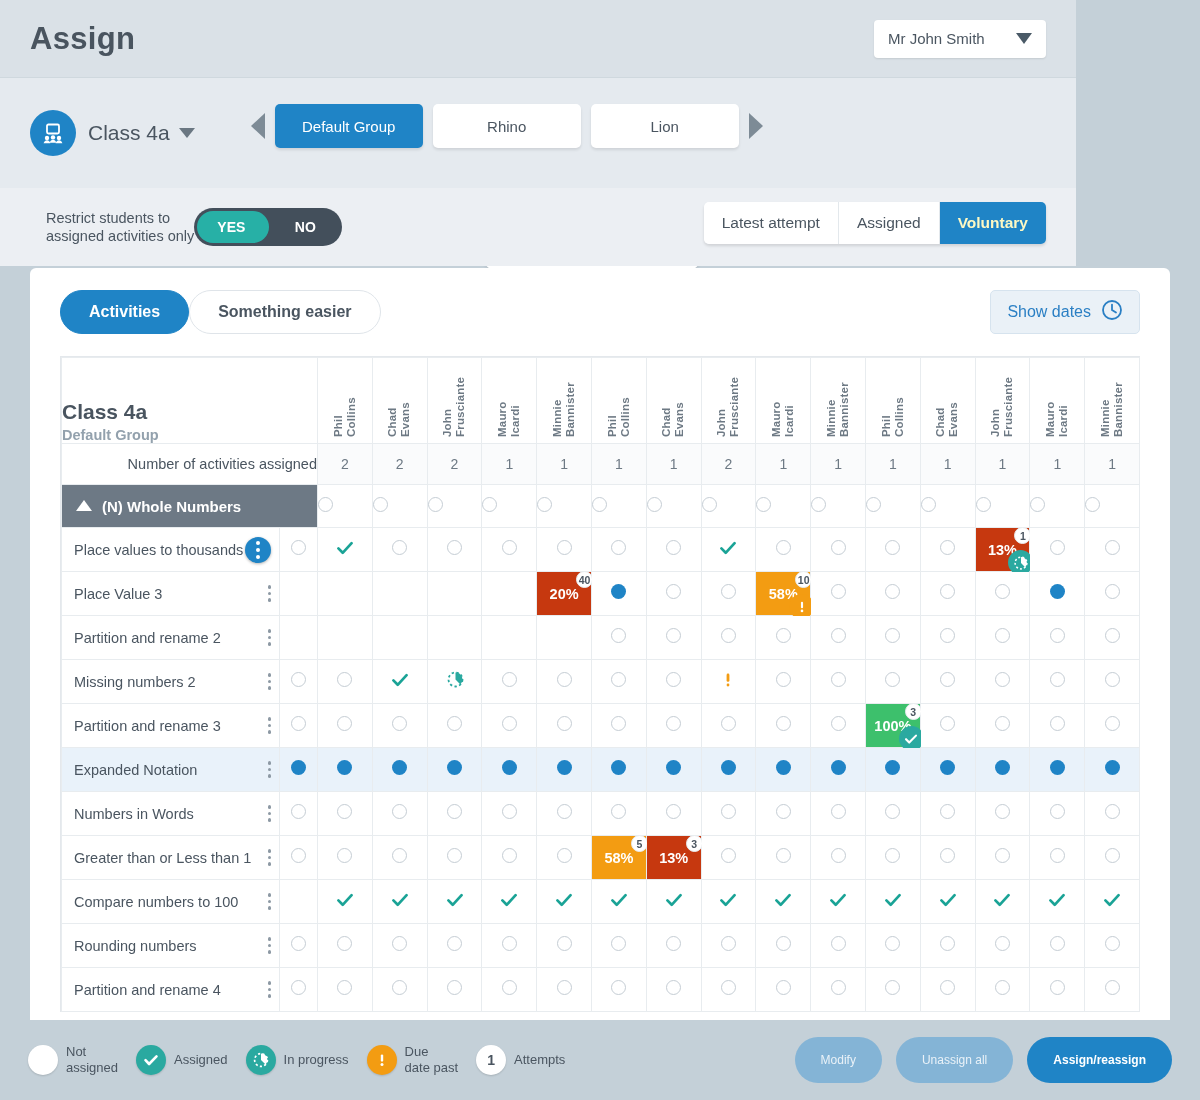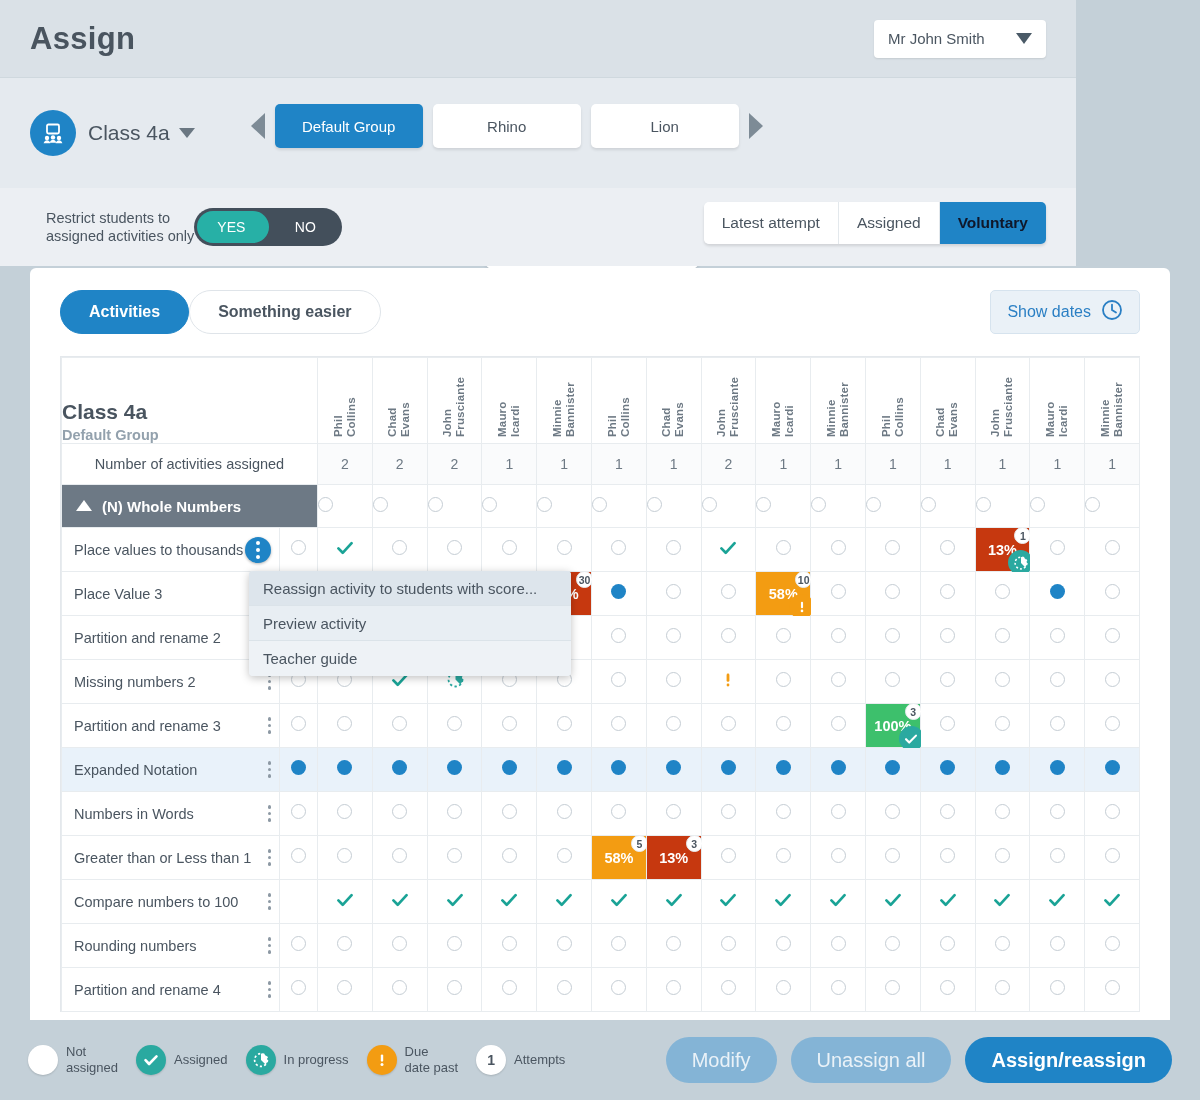--- a/index.html
+++ b/index.html
@@ -65,31 +65,31 @@
   .restrict { display:flex; align-items:center; margin-left:16px;}
   .restrict-label { font-size:14.5px; line-height:1.25; color:#4a5560; text-align:left;}
   .toggle {
     width:148px;height:38px;border-radius:19px;background:#434f5b;
     display:flex;align-items:center;position:relative;
   }
   .toggle .knob {
     position:absolute; left:3px; top:3px; width:72px;height:32px;border-radius:16px;
     background:#27b0a6;
   }
-  .toggle span { flex:1; text-align:center; font-size:14px; font-weight:normal; color:#fff; z-index:1;}
+  .toggle span { flex:1; text-align:center; font-size:14px; font-weight:bold; color:#fff; z-index:1;}
   .seg-group {
     position:absolute; right:30px; top:14px; display:flex;
     border-radius:5px; overflow:hidden; box-shadow:0 2px 3px rgba(0,0,0,.12);
   }
   .seg {
     background:#fff; height:42px; display:flex; align-items:center; justify-content:center;
     padding:0 18px; font-size:15.5px; color:#4a5560; border-right:1px solid #e3e8ec;
   }
   .seg:last-child{border-right:none;}
-  .seg.active { background:#1f84c6; color:#0f172a; font-weight:bold;justify-content:flex-end; }
+  .seg.active { background:#1f84c6; color:#fef9c3; font-weight:bold;justify-content:flex-end; }
 
   
   .card {
     position:absolute; left:30px; top:268px; width:1140px; height:752px;
     background:#fff; border-radius:6px 6px 0 0; overflow:hidden;
   }
   .card-head { display:flex; align-items:center; padding:22px 30px 0 30px; justify-content:space-between;}
   .pill-tabs { display:flex; }
   .pill {
     height:44px; border-radius:22px; padding:0 28px; display:flex;align-items:center;
@@ -112,21 +112,21 @@
   .hdr-row th { height:86px; vertical-align:bottom; background:#fff;}
   .hdr-title { text-align:left; padding:0 0 12px 12px; vertical-align:bottom;}
   .hdr-title .t1 { font-size:21px; font-weight:bold; color:#49545f; }
   .hdr-title .t2 { font-size:14.5px; color:#93a1ad; margin-top:3px;}
   .vert-name {
     writing-mode:vertical-rl; transform:rotate(180deg);
     font-size:11.5px; color:#6d7984; line-height:1.15; letter-spacing:.2px;
     margin:0 auto 6px auto; text-align:left; white-space:pre-line; height:66px;
   }
   .cnt-row td { height:41px; text-align:center; font-size:14px; color:#6d7984; background:#fafbfc;}
-  .cnt-row td.lbl { text-align:center; padding-left:0; font-size:14.5px; color:#4a5560; background:#fff;}
+  .cnt-row td.lbl { text-align:right; padding-left:0; font-size:14.5px; color:#4a5560; background:#fff;}
 
   .sec-row td { height:43px; background:#fff;}
   .sec-row td.lbl {
     background:#6d7985; color:#fff; font-size:15px; font-weight:bold;
     padding-left:14px;
   }
   .sec-row td.lbl .tri { display:inline-block; width:0;height:0;
     border-left:8px solid transparent;border-right:8px solid transparent;border-bottom:11px solid #fff;
     margin-right:10px; vertical-align:1px;}
 
@@ -180,21 +180,21 @@
     background:#c4d0d8; display:flex; align-items:center; justify-content:space-between;
     padding:0 28px;
   }
   .legend { display:flex; align-items:center; gap:18px;}
   .leg { display:flex; align-items:center; gap:8px; font-size:13px; color:#4a5560; line-height:1.2;}
   .leg-ico { width:30px;height:30px;border-radius:50%; display:flex;align-items:center;justify-content:center;
              flex:0 0 auto; box-shadow:0 1px 2px rgba(0,0,0,.15);}
   .btns { display:flex; align-items:center; gap:14px;}
   .fbtn {
     height:46px; border-radius:23px; padding:0 26px; display:flex;align-items:center;
-    font-size:20px; color:#eaf2f8; background:#84b4d6;
+    font-size:12px; color:#eaf2f8; background:#84b4d6;
   }
   .fbtn.primary { background:#1f84c6; color:#fff; font-weight:bold;}
   .wspace { white-space:pre-line; }
 </style>
 </head>
 <body>
 
 <div class="app">
 
   <div class="topbar">
@@ -473,21 +473,21 @@
                 </span>
               </td>
               <td></td>
               <td></td>
               <td></td>
               <td></td>
               <td></td>
               <td>
                 <span class="score" style="background:#c6380f">
                   <span>20%</span>
-                  <span class="badge-cnt">30</span>
+                  <span class="badge-cnt">40</span>
                 </span>
               </td>
               <td><span class="dot"></span></td>
               <td><span class="ring"></span></td>
               <td><span class="ring"></span></td>
               <td>
                 <span class="score" style="background:#f39c12">
                   <span>58%</span>
                   <span class="badge-cnt">10</span>
                   <span class="stat" style="background:#f39c12">
@@ -813,25 +813,20 @@
               <td><span class="ring"></span></td>
               <td><span class="ring"></span></td>
               <td><span class="ring"></span></td>
               <td><span class="ring"></span></td>
             </tr>
           </tbody>
       </table>
     </div>
   </div>
 
-  <div class="menu">
-    <div class="menu-item">Reassign activity to students with score...</div>
-    <div class="menu-item">Preview activity</div>
-    <div class="menu-item">Teacher guide</div>
-  </div>
 
   <div class="footer">
     <div class="legend">
       <div class="leg">
         <span class="leg-ico" style="background:#fff"></span>
         <span class="wspace">Not
 assigned</span>
       </div>
       <div class="leg">
         <span class="leg-ico" style="background:#2aa9a0">

